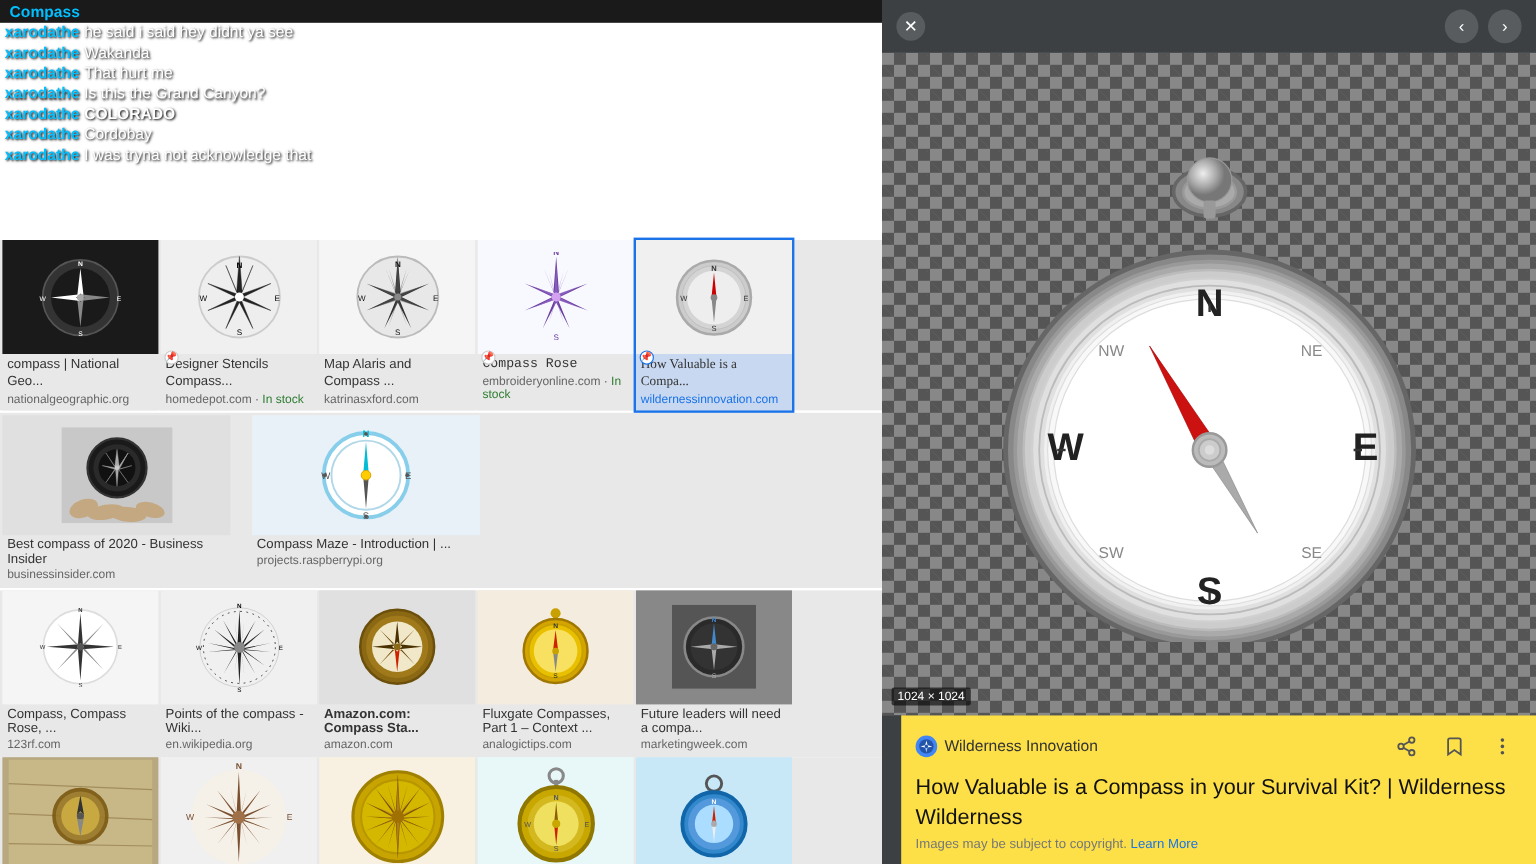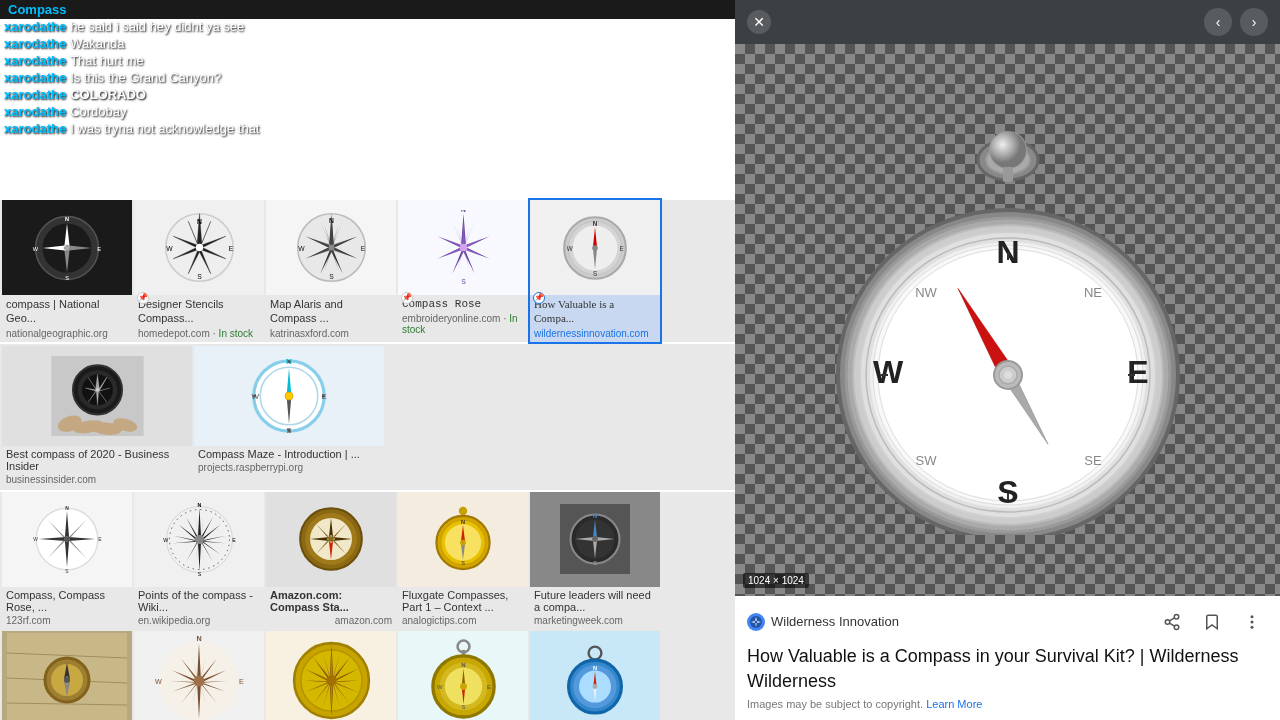--- a/index.html
+++ b/index.html
@@ -78,23 +78,24 @@
       position: absolute;
       bottom: 8px; left: 8px;
       background: rgba(0,0,0,0.6);
       color: #fff;
       font-size: 10px;
       padding: 2px 5px;
       border-radius: 2px;
     }
 
     .preview-footer {
-      background: #ffffff;
+      background: #fde047;
       padding: 10px 12px;
       min-height: 120px;
+      margin-left: 16px;
     }
 
     .footer-top {
       display: flex;
       align-items: center;
       justify-content: space-between;
       margin-bottom: 6px;
     }
 
     .site-badge {
@@ -288,21 +289,21 @@
           <text x="88" y="54" text-anchor="middle" fill="#333" font-size="9">E</text>
           <circle cx="50" cy="50" r="4" fill="#888"></circle>
         </svg>
       </div>
       <div style="position:absolute; bottom:38px; left:3px; width:12px; height:12px; background:#fff; border-radius:50%; border:1px solid #1a73e8; font-size:8px; display:flex; align-items:center; justify-content:center;">📌</div>
       <div style="font-size:11px; color:#333; padding:2px 4px; line-height:1.3;font-family:Liberation Serif, serif;">How Valuable is a Compa...</div>
       <div style="font-size:10px; color:#1a73e8; padding:0 4px 3px;">wildernessinnovation.com</div>
     </div>
   </div>
 
-  <div style="display:flex; gap:2px; padding:2px; background:#e8e8e8; margin-bottom:2px; margin-top:2px;">
+  <div style="display:flex; gap:18px; padding:2px; background:#e8e8e8; margin-bottom:2px; margin-top:2px;">
 
     <div style="width:190px; background:#e8e8e8; cursor:pointer;">
       <div style="height:100px; background:#e0e0e0; display:flex; align-items:center; justify-content:center; overflow:hidden;">
         <svg width="95" height="80" viewBox="0 0 150 130">
 
           <rect x="0" y="0" width="150" height="130" fill="#c8c8c8"></rect>
           <circle cx="75" cy="55" r="40" fill="#1a1a1a" stroke="#333" stroke-width="3"></circle>
           <circle cx="75" cy="55" r="32" fill="#2a2a2a"></circle>
           <circle cx="75" cy="55" r="25" fill="#111"></circle>
 
@@ -404,21 +405,21 @@
           <polygon points="20,50 48,47 44,50 48,53" fill="#4a3000"></polygon>
           <polygon points="80,50 52,47 56,50 52,53" fill="#4a3000"></polygon>
           <polygon points="29,29 47,47 46,45 45,47" fill="#6b4000"></polygon>
           <polygon points="71,29 53,47 54,45 55,47" fill="#6b4000"></polygon>
           <polygon points="29,71 47,53 46,55 45,53" fill="#6b4000"></polygon>
           <polygon points="71,71 53,53 54,55 55,53" fill="#6b4000"></polygon>
           <circle cx="50" cy="50" r="4" fill="#8b6914"></circle>
         </svg>
       </div>
       <div style="font-size:11px; color:#333; padding:2px 4px;font-weight:bold;">Amazon.com: Compass Sta...</div>
-      <div style="font-size:10px; color:#666; padding:0 4px 3px;text-align:right;">amazon.com</div>
+      <div style="font-size:10px; color:#666; padding:0 4px 3px;">amazon.com</div>
     </div>
 
     <div style="width:130px; background:#e8e8e8; cursor:pointer;">
       <div style="height:95px; background:#f5ece0; display:flex; align-items:center; justify-content:center;">
         <svg width="70" height="70" viewBox="0 0 100 100">
 
           <circle cx="50" cy="10" r="6" fill="#c8a000"></circle>
           <rect x="47" y="10" width="6" height="8" fill="#c8a000"></rect>
           <circle cx="50" cy="55" r="38" fill="#d4a400" stroke="#a07800" stroke-width="3"></circle>
           <circle cx="50" cy="55" r="32" fill="#e8c000" stroke="#c8a000" stroke-width="2"></circle>

